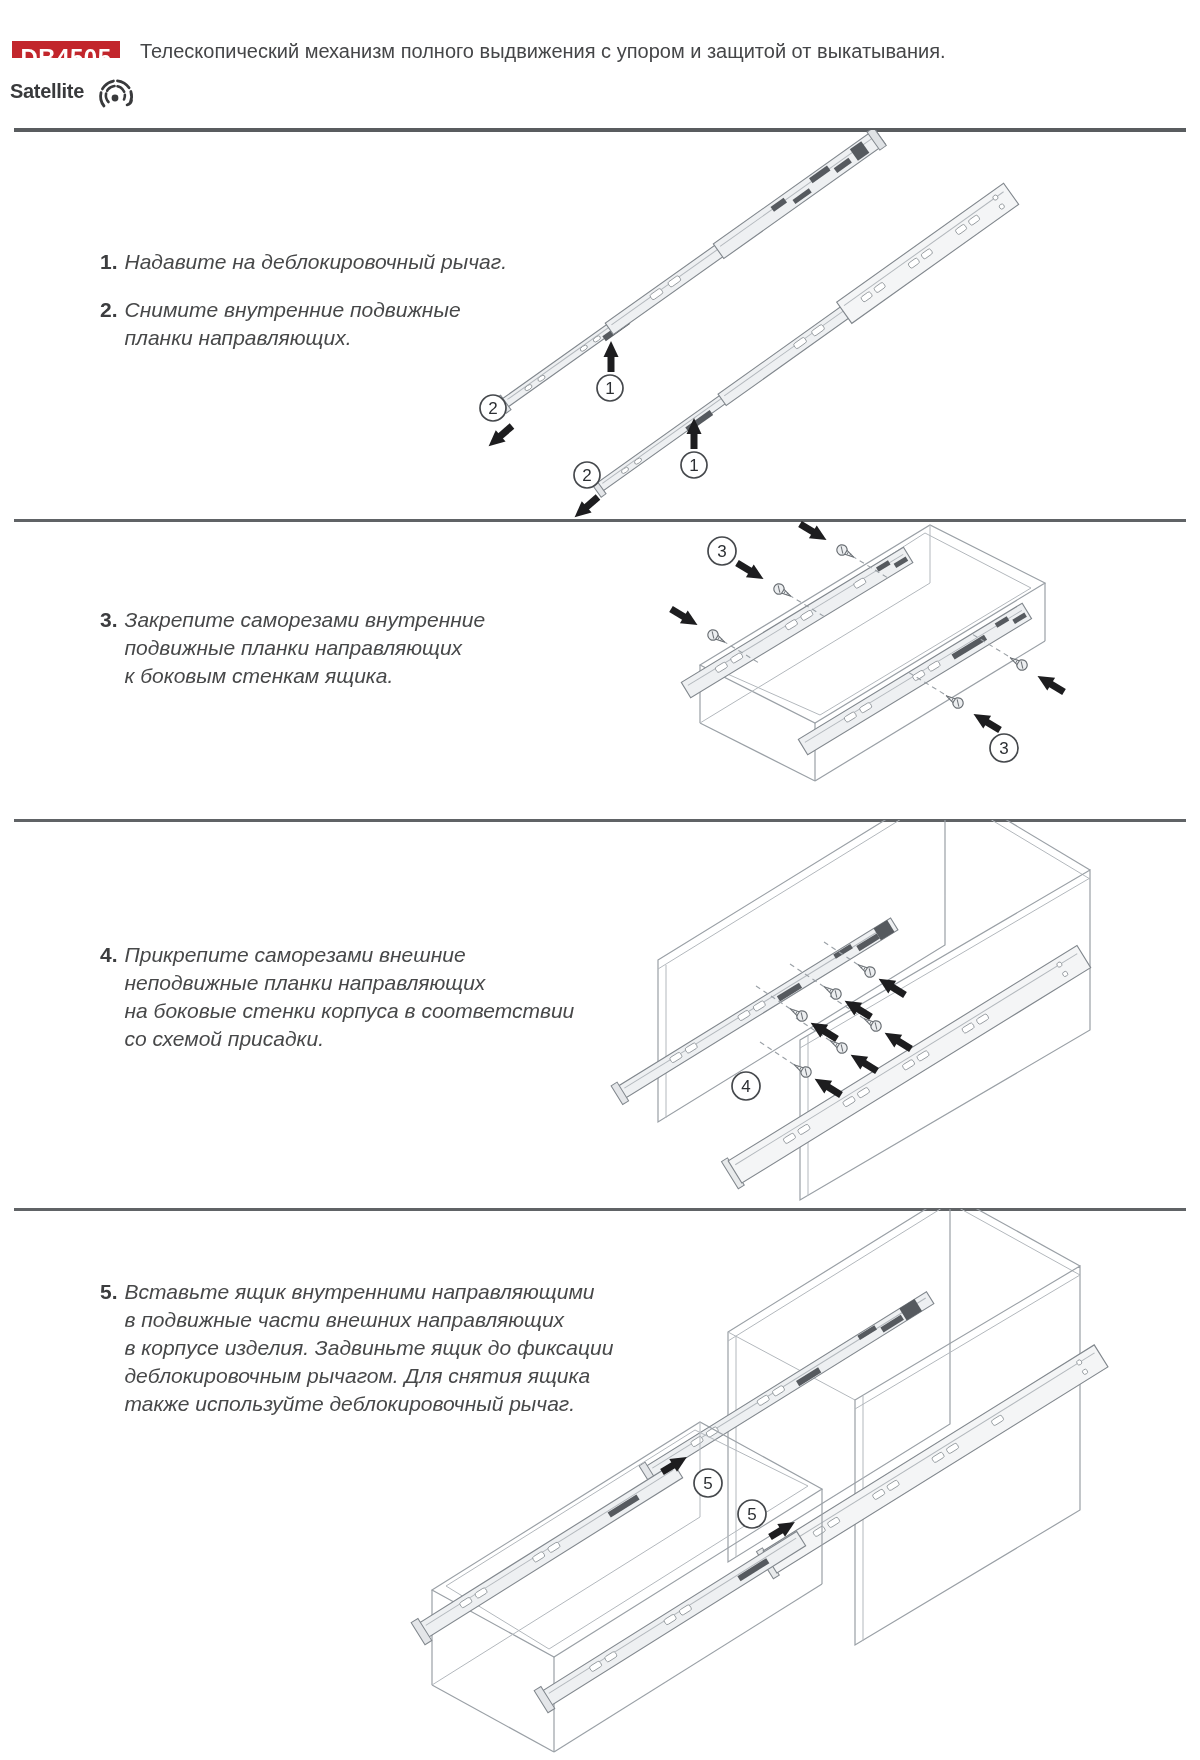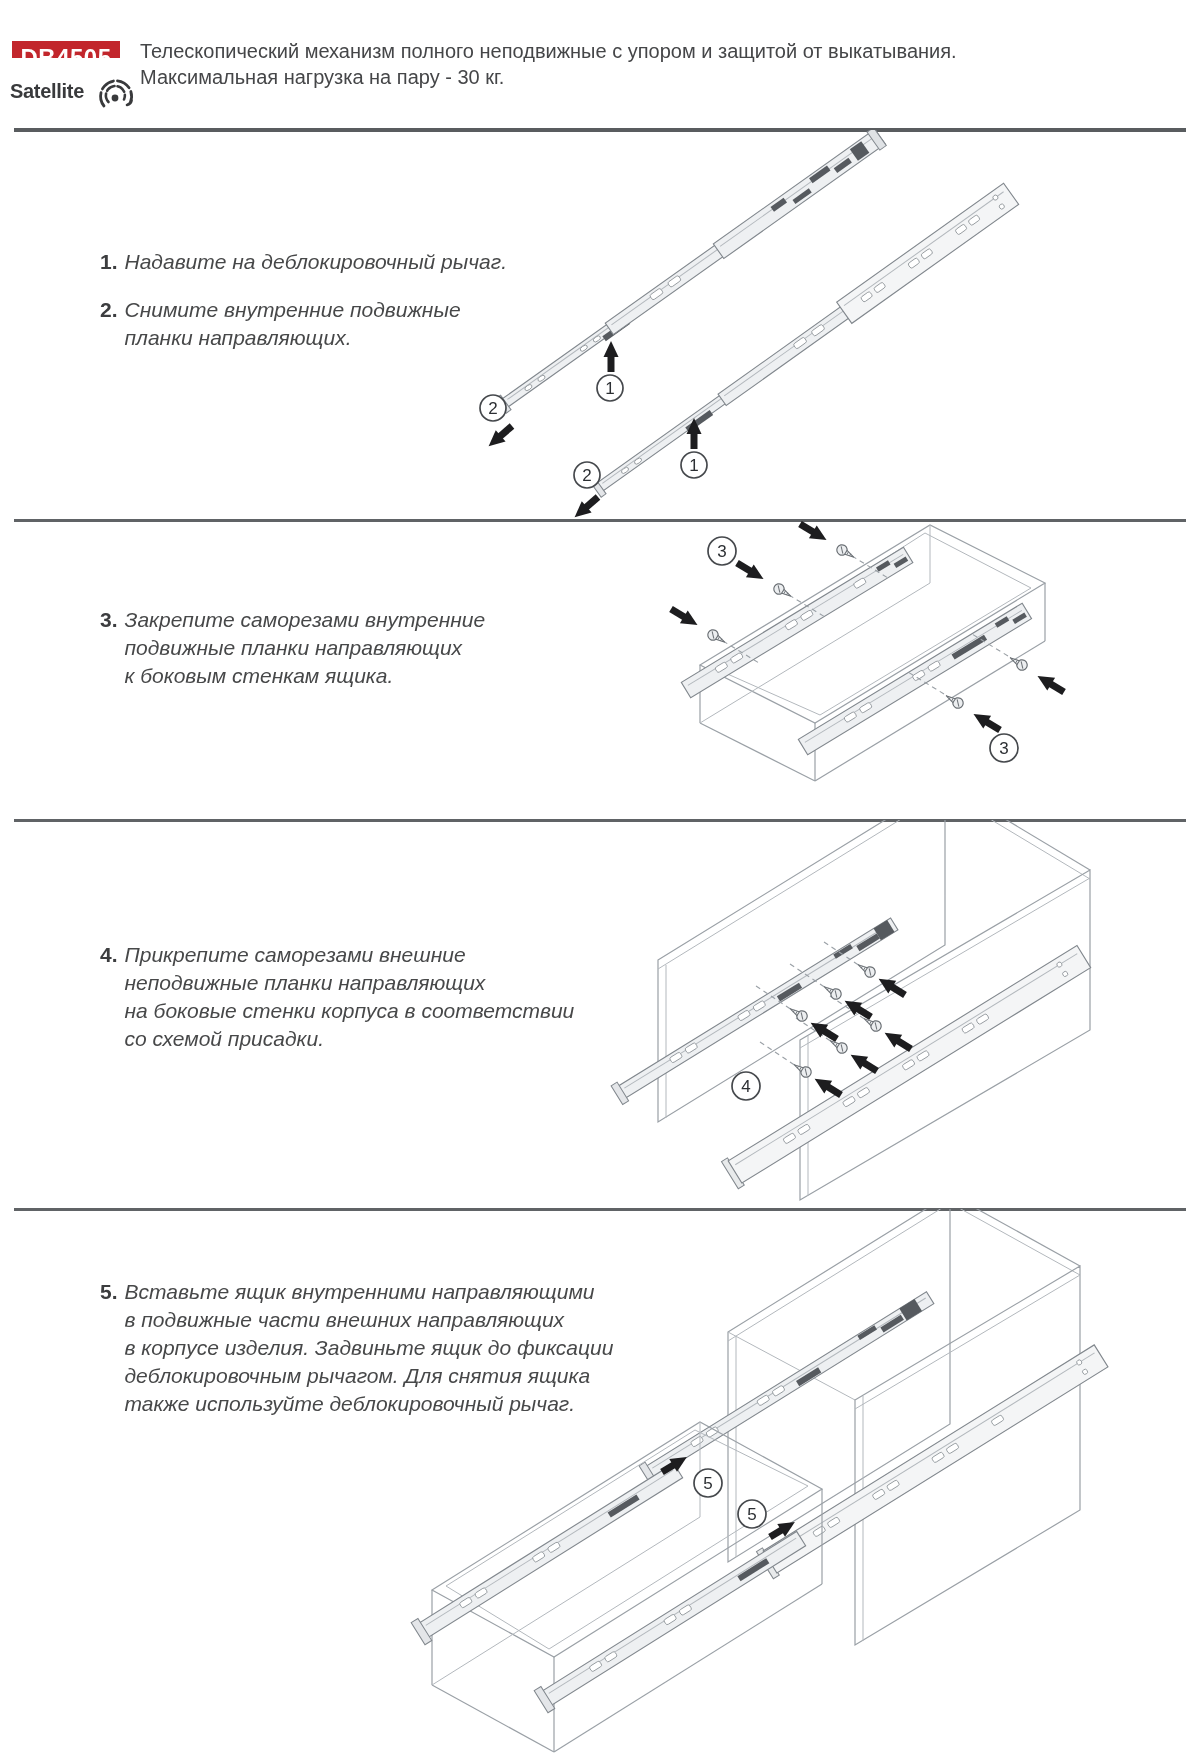--- a/index.html
+++ b/index.html
@@ -49,22 +49,21 @@
   <svg class="brand-icon" viewBox="0 0 42 42">
     <g stroke="#393a3c" fill="none" stroke-linecap="round">
       <circle cx="18" cy="26" r="3.4" fill="#393a3c" stroke="none"></circle>
       <path d="M 11.5,30 A 9.5,9.5 0 1 1 27,27.5" stroke-width="2.6" stroke-dasharray="9 3"></path>
       <path d="M 7,34 A 15.5,15.5 0 1 1 33.5,30" stroke-width="2.8" stroke-dasharray="14 4"></path>
       <path d="M 30,33 q 4,-1 4.5,-4.5" stroke-width="2.6"></path>
     </g>
   </svg>
 
   <div class="titles">
-    <div class="doc-sub">Телескопический механизм полного неподвижные с упором и защитой от выкатывания.</div>
-    <div class="doc-note">Максимальная нагрузка на пару - 30 кг.</div>
+    <div class="doc-sub">Телескопический механизм полного выдвижения с упором и защитой от выкатывания.</div>
   </div>
 
   <div class="divider thick" style="top:128px"></div>
   <div class="divider" style="top:519px"></div>
   <div class="divider" style="top:819px"></div>
   <div class="divider" style="top:1208px"></div>
 
   <div class="step" style="top:248px">
     <span class="step-num">1.</span>
     <span class="step-text">Надавите на деблокировочный рычаг.</span>

